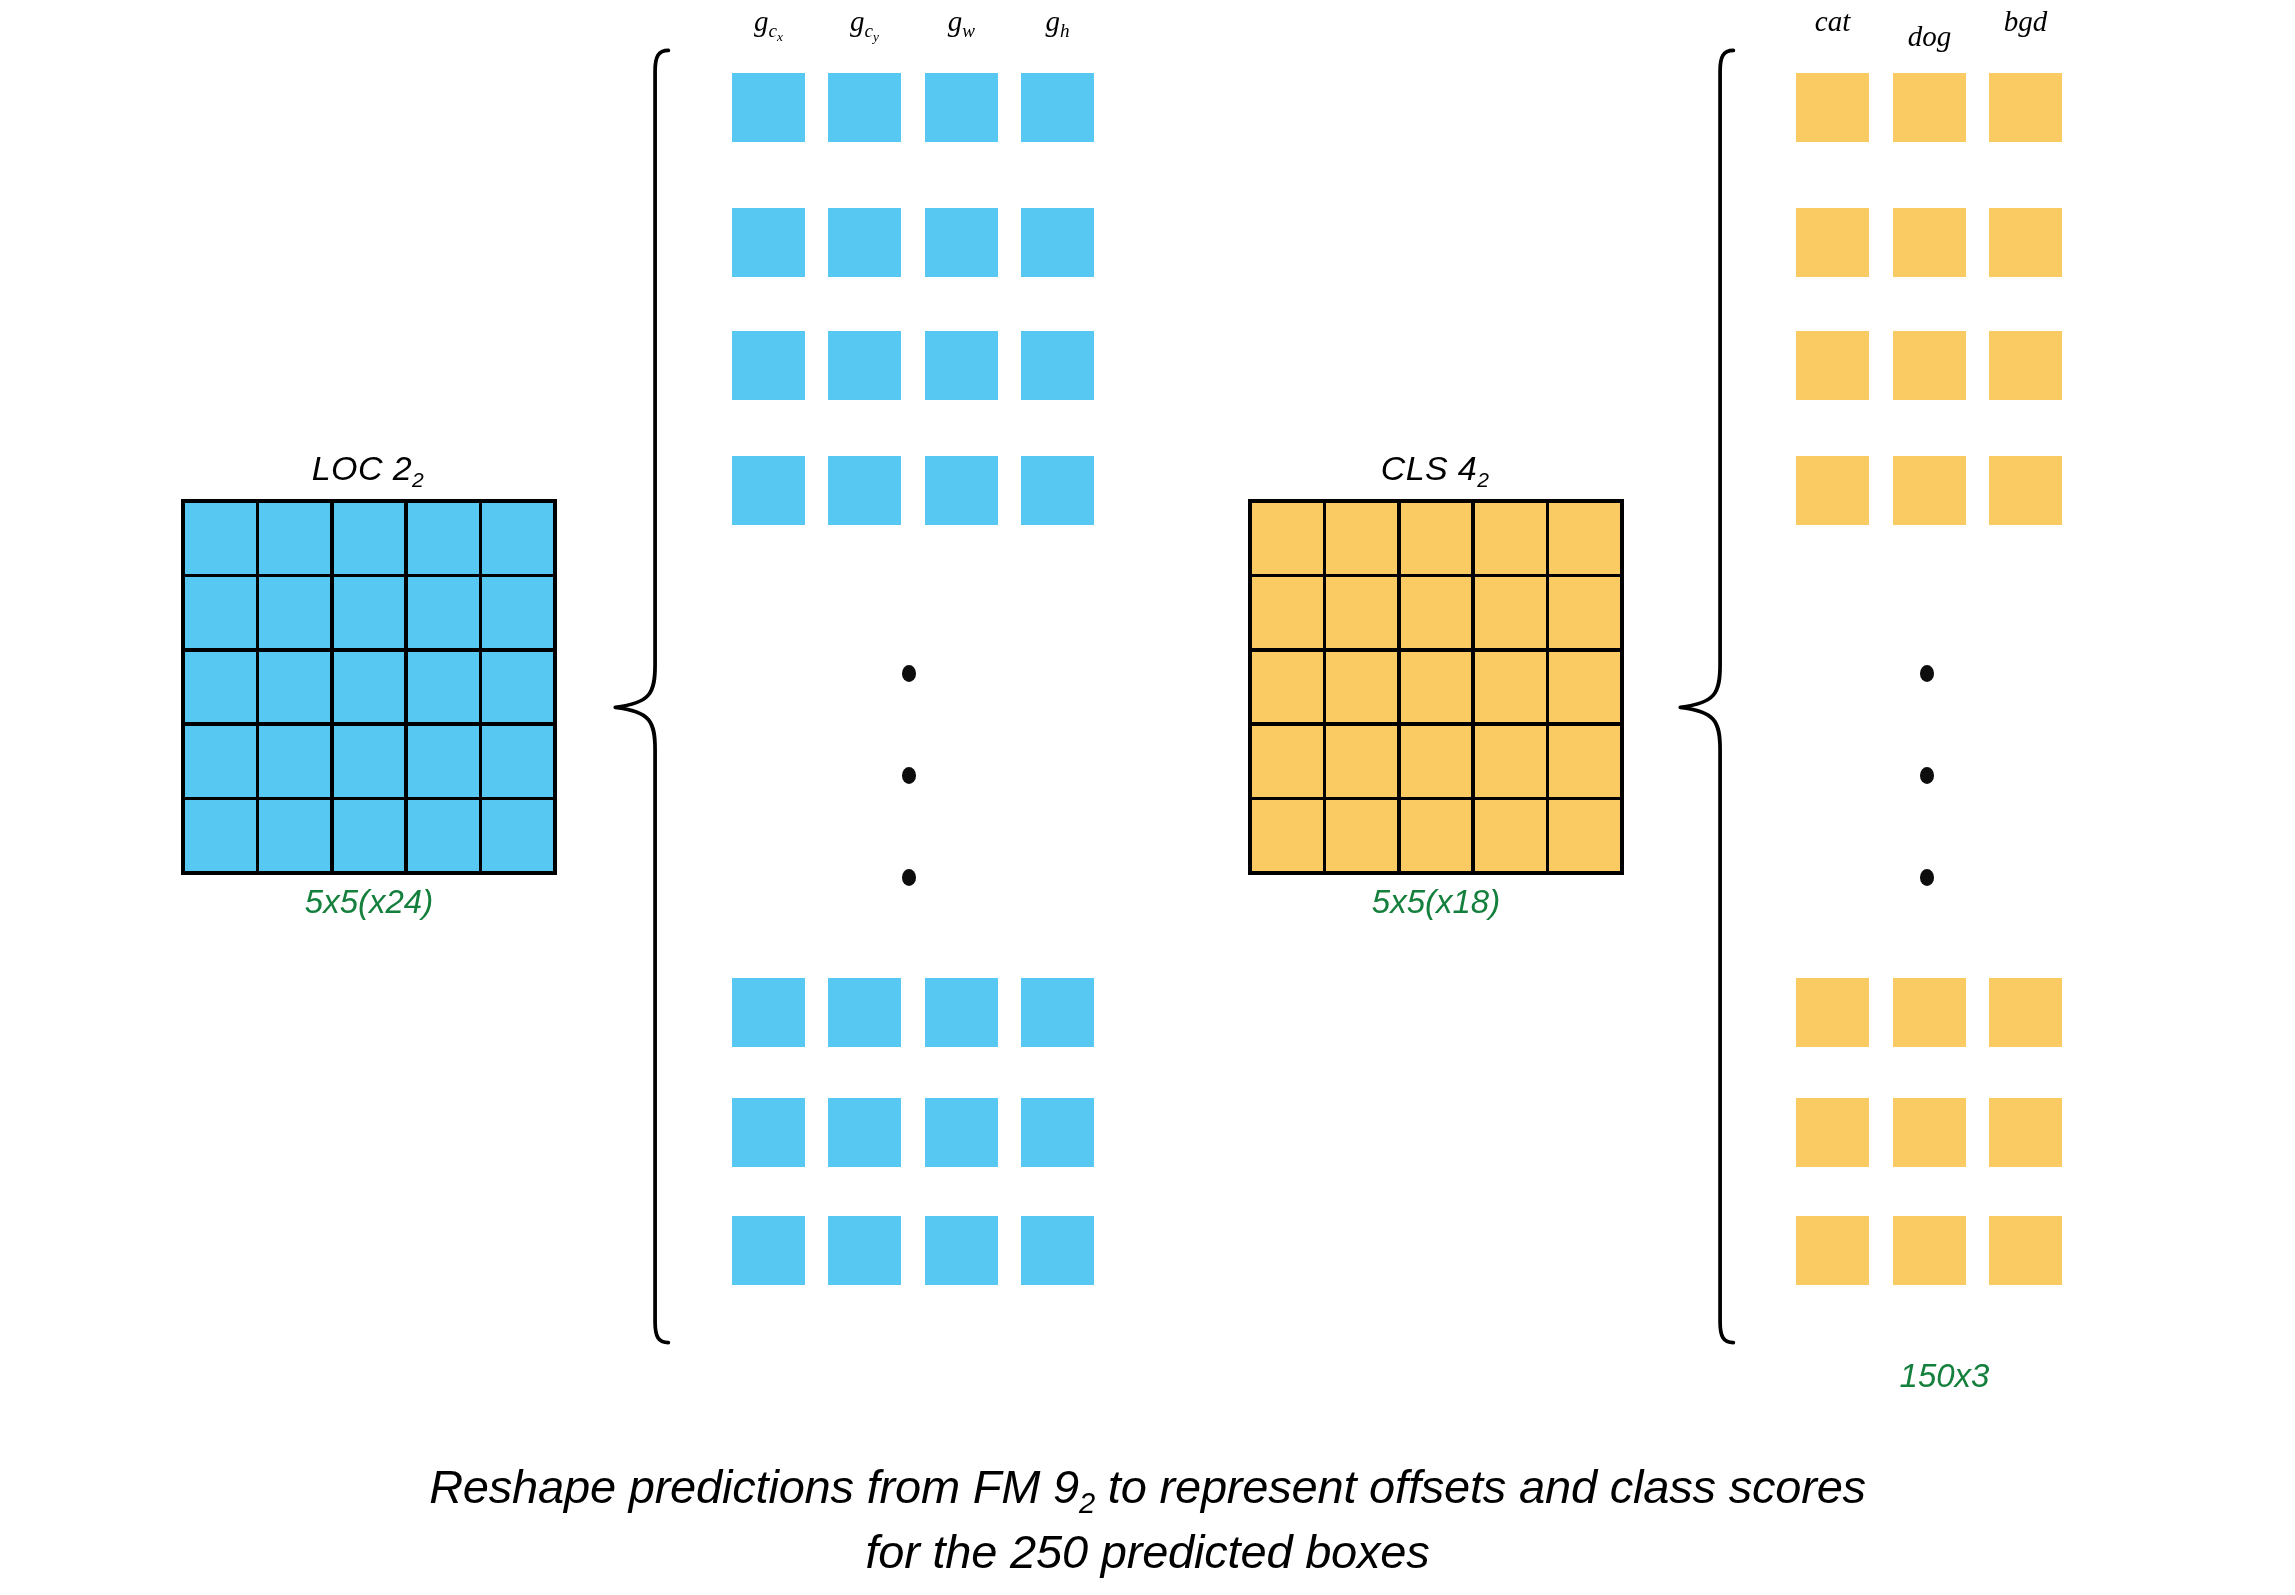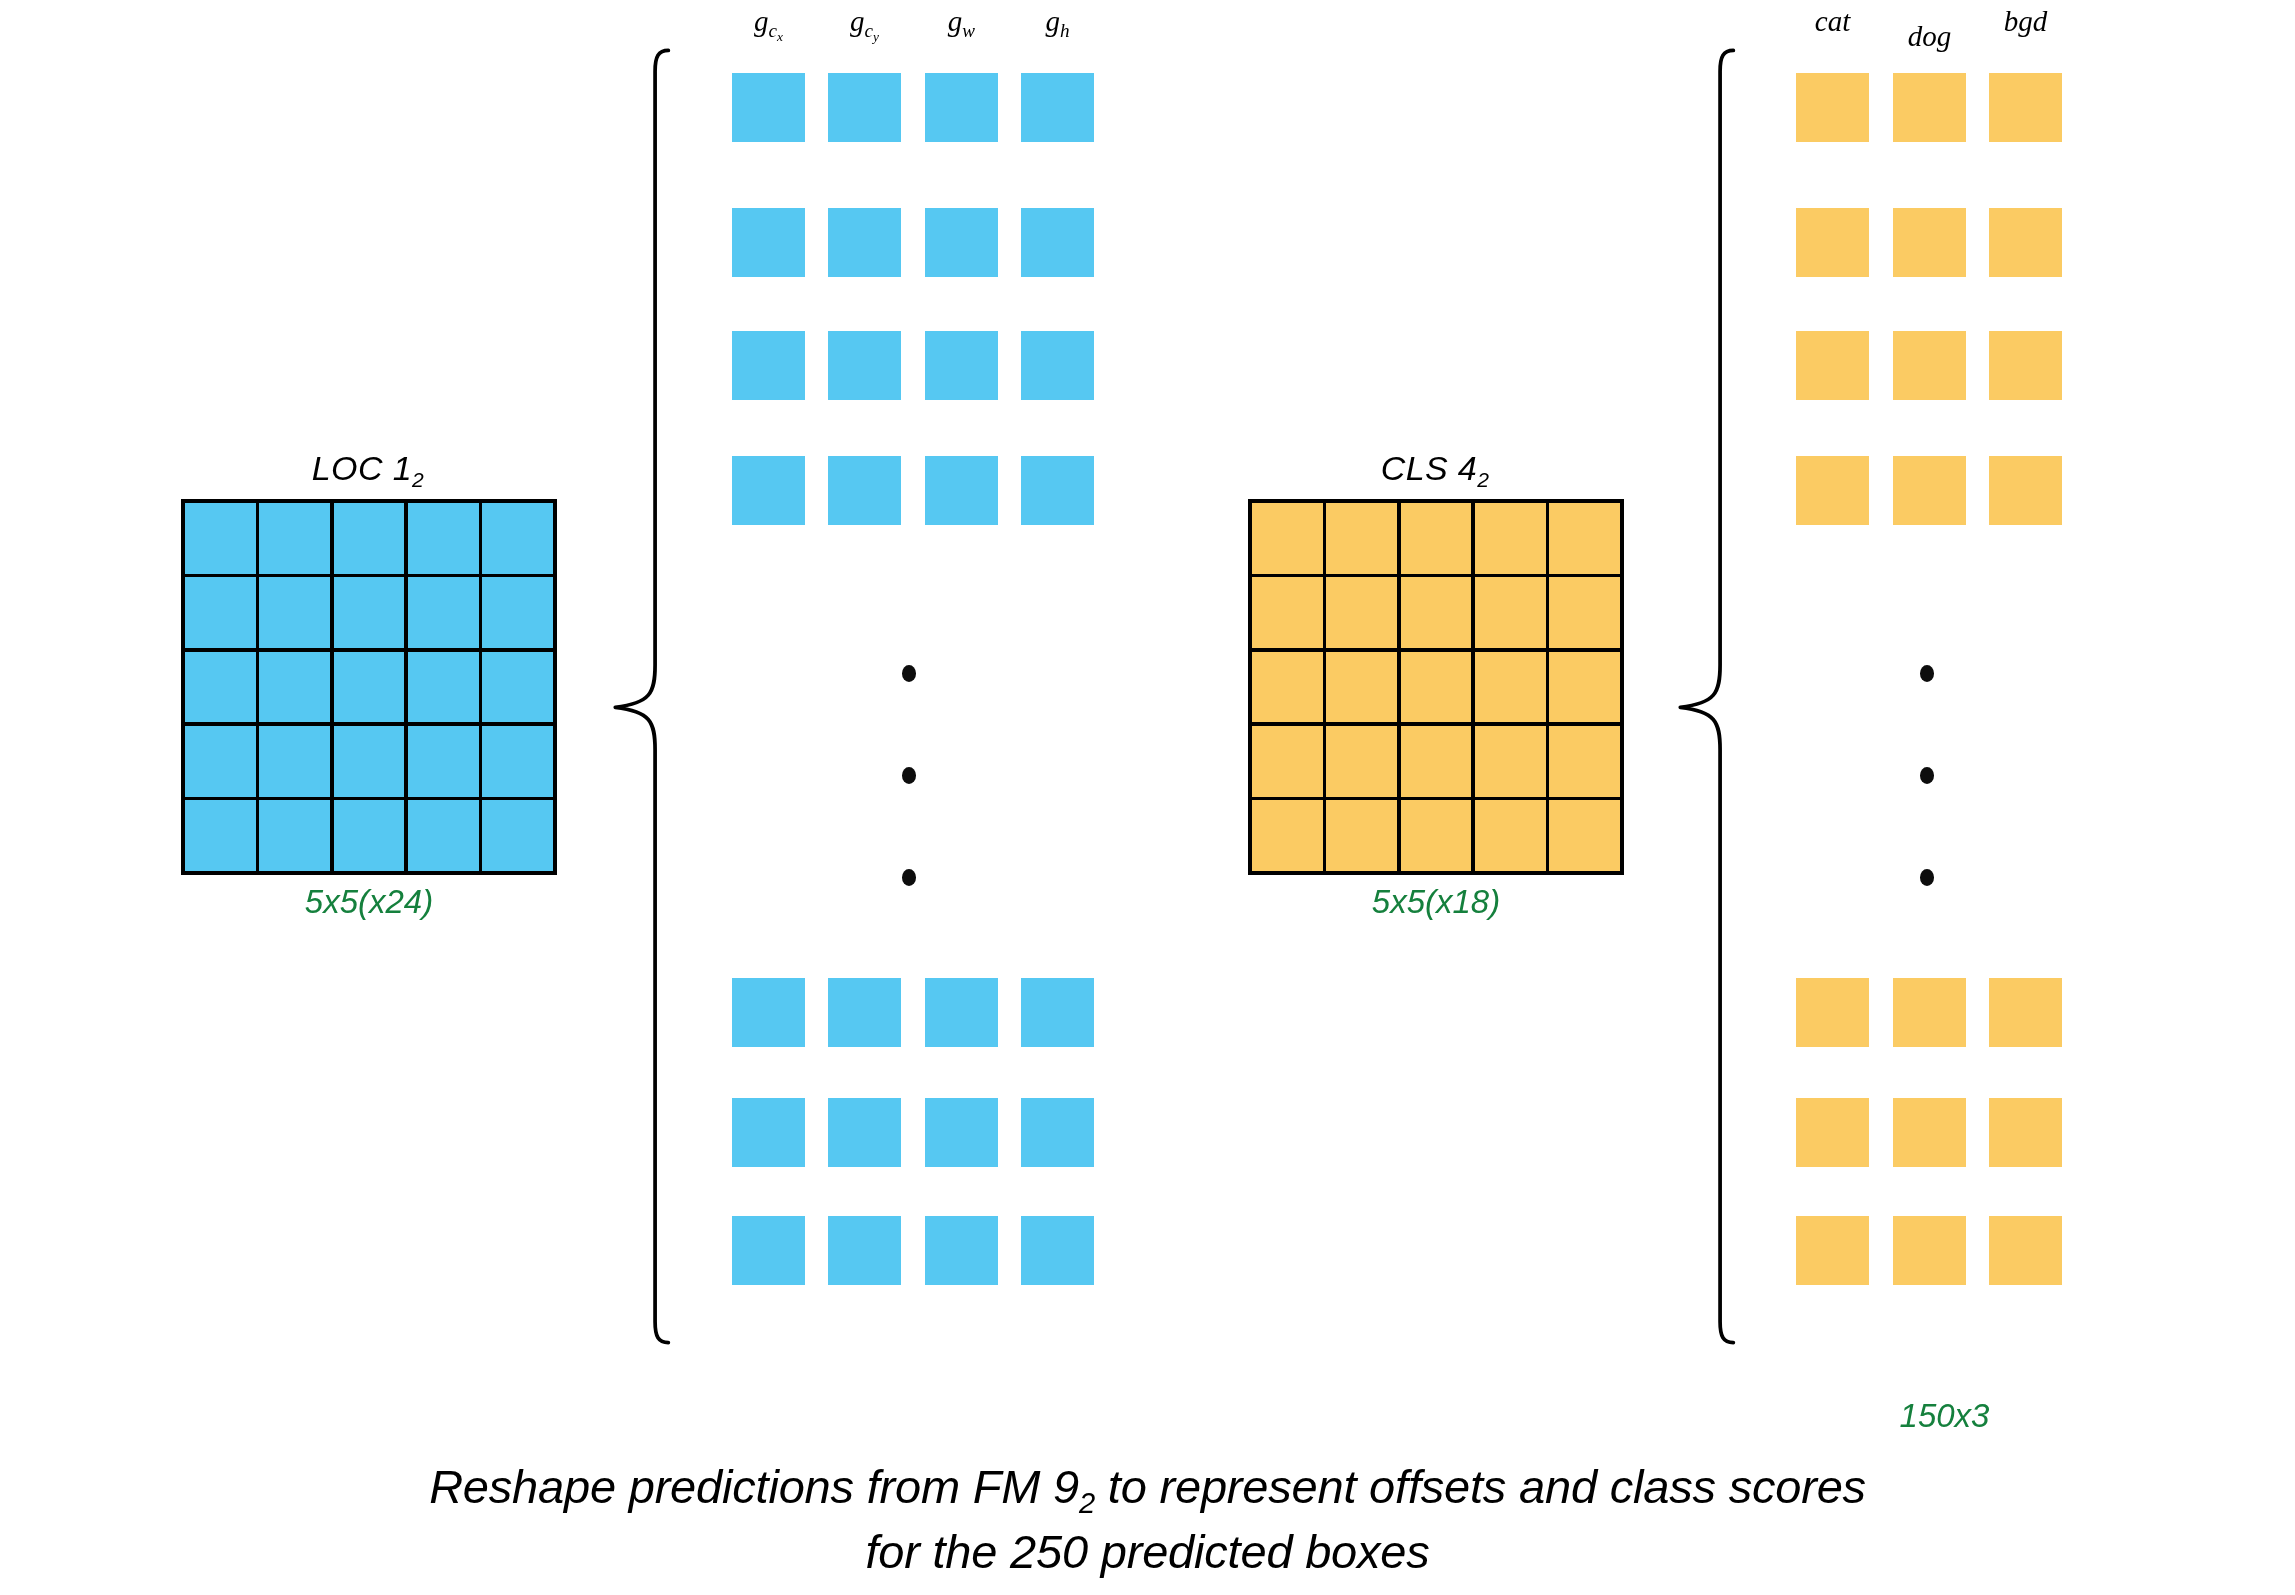--- a/index.html
+++ b/index.html
@@ -123,21 +123,21 @@
     vertical-align: -0.35em;
   }
   .cap-line { display: block; }
 </style>
 </head>
 <body>
 
 <div id="stage">
 
   <div class="fm-title" id="loc-title" style="left:181px; top:449px; width:374px; text-align:center;">
-    <span>LOC 1</span><sub>2</sub>
+    <span>LOC 2</span><sub>2</sub>
   </div>
 
   <div class="fm-grid loc" id="loc-grid" style="left:181px; top:499px; width:376px; height:376px;">
       <div class="fm-cell"></div>
       <div class="fm-cell"></div>
       <div class="fm-cell"></div>
       <div class="fm-cell"></div>
       <div class="fm-cell"></div>
       <div class="fm-cell"></div>
       <div class="fm-cell"></div>
@@ -287,21 +287,21 @@
       <div class="sq cls" style="left: 1796px; top: 1216px;"></div>
       <div class="sq cls" style="left: 1893px; top: 1216px;"></div>
       <div class="sq cls" style="left: 1989px; top: 1216px;"></div>
     </div>
   <div id="cls-dots">
       <div class="dot" style="left: 1920px; top: 665px;"></div>
       <div class="dot" style="left: 1920px; top: 767px;"></div>
       <div class="dot" style="left: 1920px; top: 869px;"></div>
     </div>
 
-  <div class="fm-sublabel" id="cls-stack-label" style="left:1796px; top:1357px; width:297px;margin-top:40px;">150x3</div>
+  <div class="fm-sublabel" id="cls-stack-label" style="left:1796px; top:1357px; width:297px;">150x3</div>
 
   <div id="caption">
     <span class="cap-line"><span>Reshape predictions from FM 9</span><sub>2</sub><span> to represent offsets and class scores</span></span>
     <span class="cap-line">for the 250 predicted boxes</span>
   </div>
 
 </div>
 
 
 </body></html>

